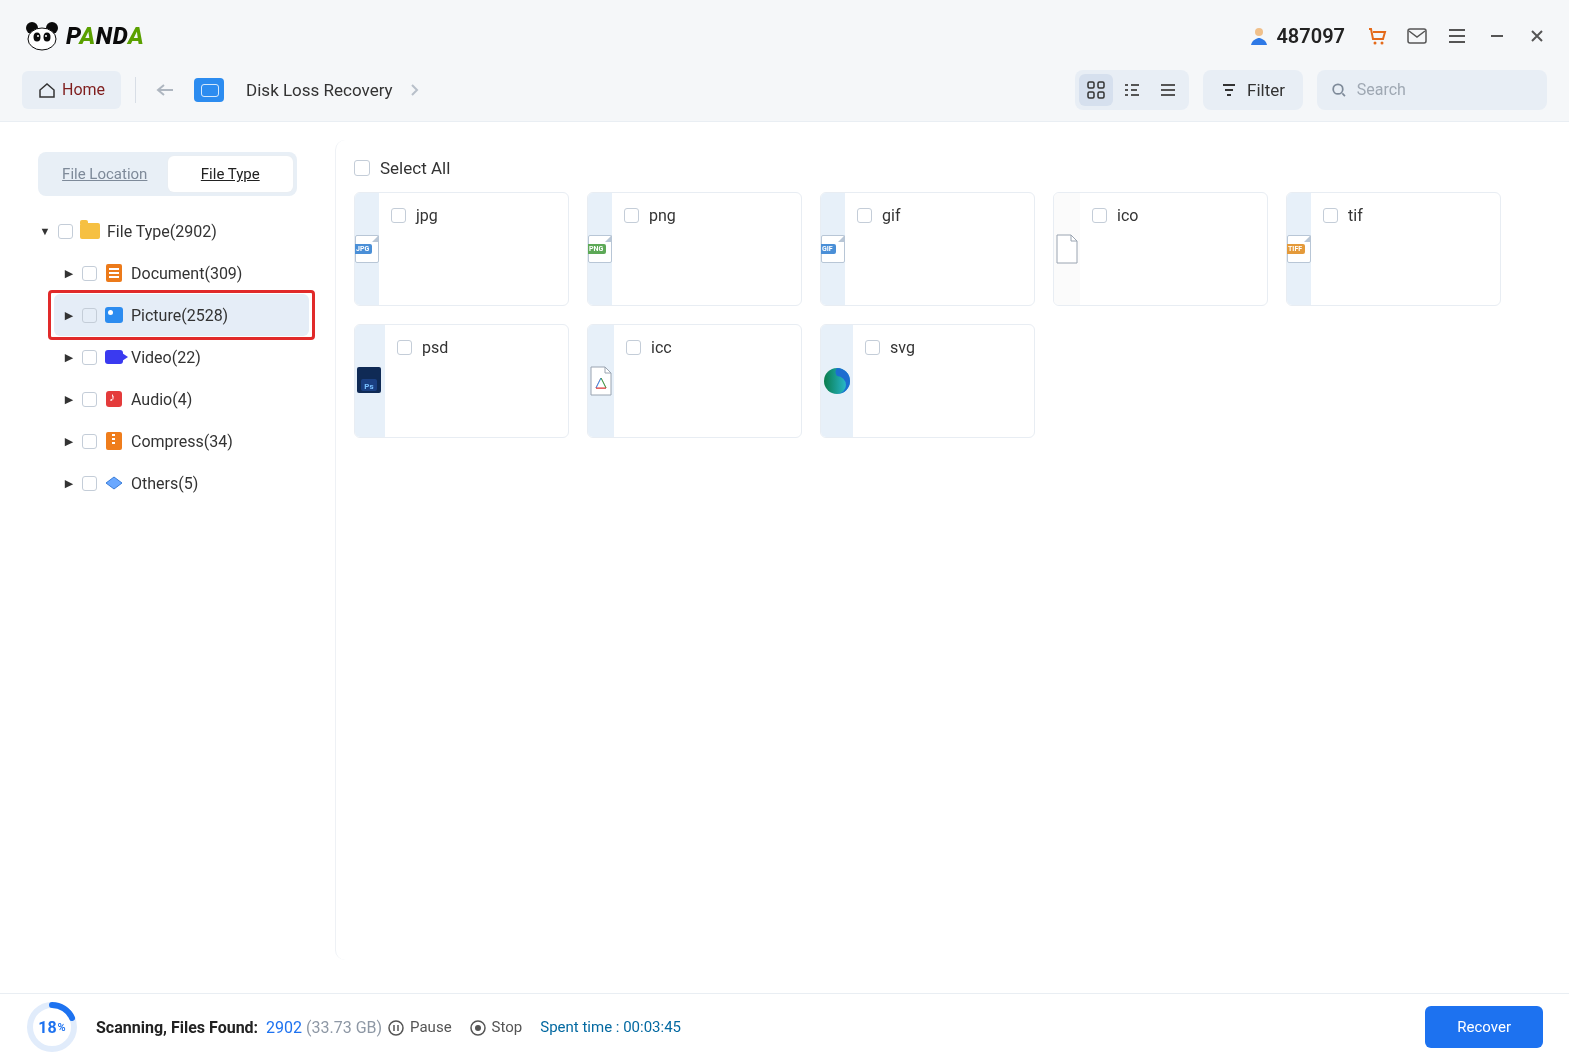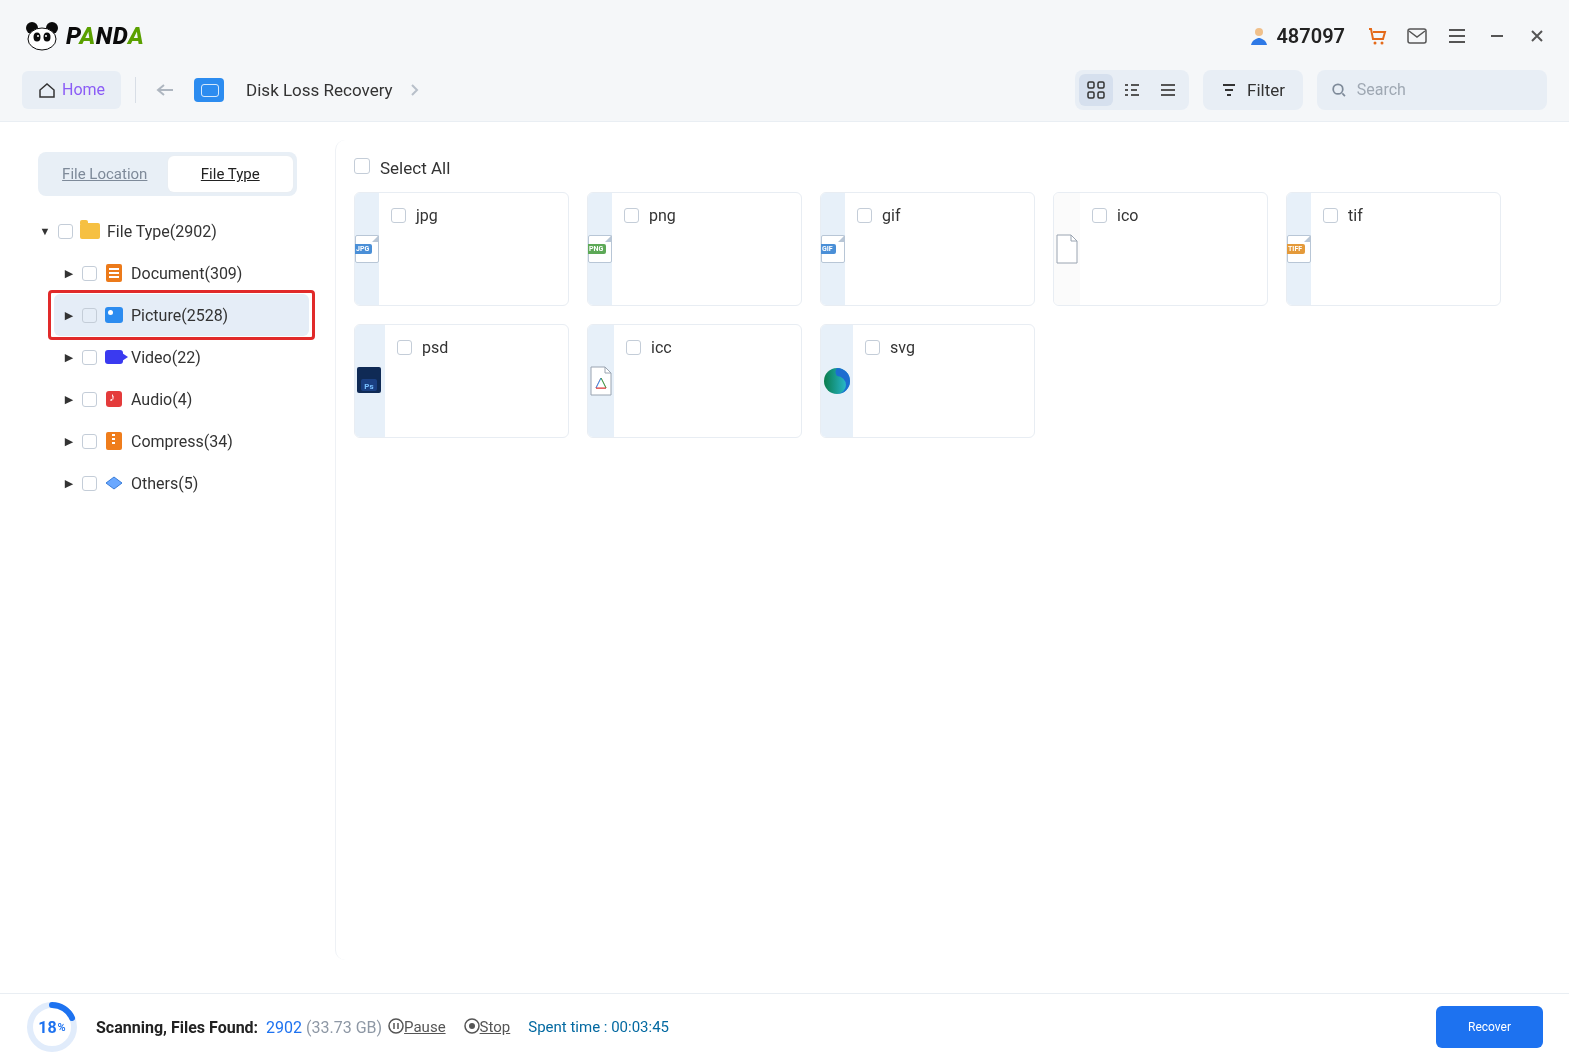--- a/index.html
+++ b/index.html
@@ -12,21 +12,21 @@
 .brand-logo { width: 36px; height: 36px; display: flex; align-items: center; justify-content: center; }
 .brand-text { font-size: 24px; font-weight: 800; letter-spacing: 0.5px; color: #0b0b0b; font-style: italic; }
 .brand-text .leaf { color: #5aa000; }
 .titlebar-right { display: flex; align-items: center; gap: 16px; }
 .titlebar-right .tb-item { width: 24px; height: 24px; display: flex; align-items: center; justify-content: center; color: #555; cursor: pointer; }
 .titlebar-right .tb-num { font-size: 20px; font-weight: 600; color: #222; margin-right: 4px; }
 .user-badge { display: flex; align-items: center; gap: 6px; }
 
 
 .toolbar { height: 64px; background: #f5f7f9; display: flex; align-items: center; padding: 0 22px; gap: 14px; border-bottom: 1px solid #e9eef3; }
-.home-btn { background: #e8eef5; border-radius: 6px; height: 38px; padding: 0 16px; display: flex; align-items: center; gap: 6px; font-size: 16px; color: #8b5cf6; cursor: pointer; }
+.home-btn { background: #e8eef5; border-radius: 6px; height: 38px; padding: 0 16px; display: flex; align-items: center; gap: 6px; font-size: 16px; color: #7f1d1d; cursor: pointer; }
 .vdiv { width: 1px; height: 26px; background: #d8dee6; }
 .nav-back { width: 30px; height: 30px; display: flex; align-items: center; justify-content: center; color: #aeb6c0; cursor: pointer; }
 .crumb { display: flex; align-items: center; gap: 10px; }
 .crumb-icon { width: 30px; height: 24px; background: linear-gradient(#2c8cf0,#2c8cf0); border-radius: 4px; position: relative; }
 .crumb-icon::before { content: ""; position: absolute; left: 7px; top: 6px; width: 16px; height: 11px; border: 1.5px solid #fff; border-radius: 3px; opacity: .8; }
 .crumb-label { font-size: 17px; color: #333; margin-left: 12px; }
 .crumb-chevron { color: #b8c0ca; margin-left: 6px; }
 
 .spacer { flex: 1; }
 .view-seg { display: flex; background: #e8eef5; border-radius: 8px; padding: 4px; gap: 2px; }
@@ -68,21 +68,21 @@
 .ic-vid::after { content:""; position:absolute; right:-5px; top:3px; border-left:6px solid #3a3af0; border-top:4px solid transparent; border-bottom:4px solid transparent; }
 .ic-aud { width: 16px; height: 16px; background: #e43b3b; border-radius: 3px; position: relative; }
 .ic-aud::after { content:"♪"; color:#fff; position:absolute; left:3px; top:-1px; font-size:12px; }
 .ic-zip { width: 16px; height: 18px; background: #ef7d1c; border-radius: 2px; position: relative; }
 .ic-zip::after { content:""; position:absolute; left:6px; top:2px; width:3px; height:10px; background:repeating-linear-gradient(#fff 0 2px, transparent 2px 4px); }
 .ic-other { width: 20px; height: 16px; }
 
 
 .content { flex: 1; padding: 18px 20px 18px 0; }
 .content-panel { background: #fff; border-radius: 10px; height: 100%; padding: 18px 18px; border-left: 1px solid #eef1f5; }
-.select-all { display: flex; gap: 10px; margin-bottom: 14px; }
+.select-all { display: flex; align-items: center; gap: 10px; margin-bottom: 14px; }
 .select-all .cb { width: 16px; height: 16px; border: 1.5px solid #c4cdd8; border-radius: 3px; }
 .select-all .lbl { font-size: 17px; color: #333; }
 .grid { display: flex; flex-wrap: wrap; gap: 18px; }
 .card { width: 215px; border: 1px solid #e8edf3; border-radius: 6px; overflow: hidden; display: flex; flex-direction: row; cursor: pointer; }
 .thumb { height: 112px; background: #e7f0f9; display: flex; align-items: center; justify-content: center; }
 .thumb.plain { background: #fbfbfb; }
 .card-foot { height: 44px; display: flex; align-items: center; gap: 10px; padding: 0 12px; }
 .card-foot .cb { width: 15px; height: 15px; border: 1.5px solid #c4cdd8; border-radius: 3px; }
 .card-foot .lbl { font-size: 16px; color: #333; }
 
@@ -96,23 +96,23 @@
 .progress-ring { width: 52px; height: 52px; position: relative; }
 .progress-ring svg { transform: rotate(-90deg); }
 .progress-ring .plabel { position: absolute; inset: 0; display: flex; align-items: center; justify-content: center; font-size: 16px; font-weight: 700; color: #1d72f0; }
 .progress-ring .plabel .pct { font-size: 11px; font-weight: 600; margin-left: 1px; }
 .status-lines { display: flex; flex-direction: row; gap: 6px; }
 .status-top { font-size: 16px; color: #222; }
 .status-top b { font-weight: 700; }
 .status-top .cnt { color: #1d72f0; }
 .status-top .sz { color: #8e98a5; }
 .status-controls { display: flex; align-items: center; gap: 18px; font-size: 15px; color: #555; }
-.status-controls .ctl { display: flex; align-items: flex-start; cursor: pointer; text-decoration: underline; }
+.status-controls .ctl { display: flex; align-items: flex-end; gap: 6px; cursor: pointer; }
 .status-controls .time { color: #0369a1; }
-.recover-btn { margin-left: auto; background: #1d72f0; color: #fff; border: 0; border-radius: 6px; height: 42px; padding: 0 32px; font-size: 12px; cursor: pointer; }
+.recover-btn { margin-left: auto; background: #1d72f0; color: #fff; border: 0; border-radius: 6px; height: 42px; padding: 0 32px; font-size: 15px; cursor: pointer; }
 
 svg { display: block; }
 </style>
 </head>
 <body>
 <div class="app">
 
 <div class="titlebar">
   <div class="brand">
     <div class="brand-logo">

